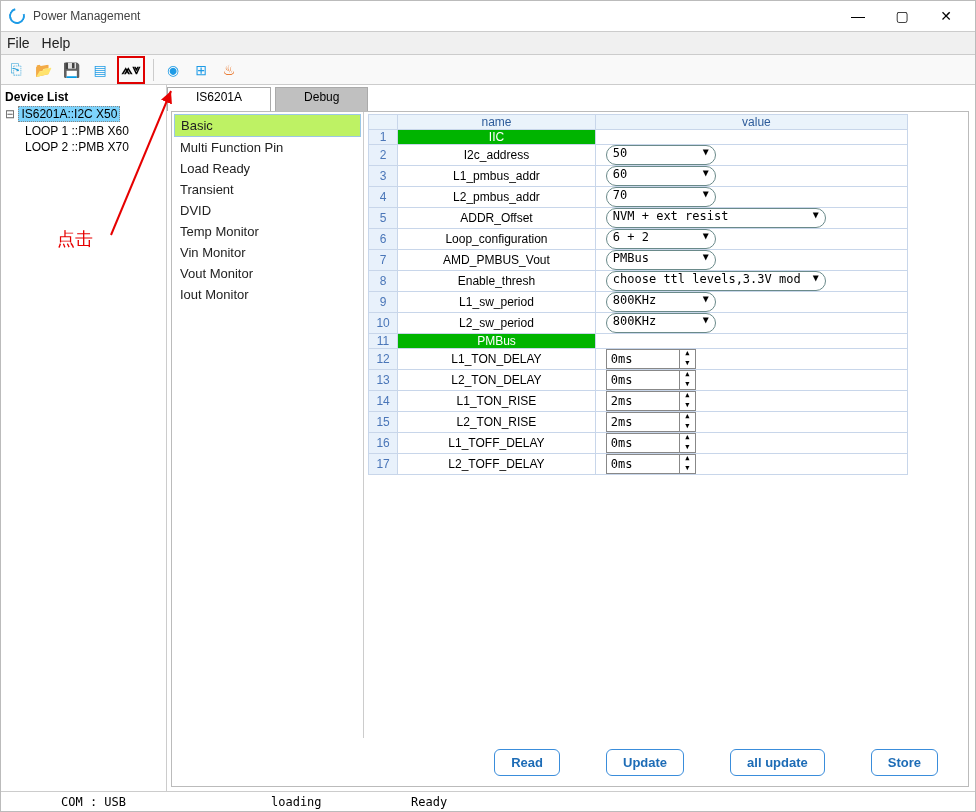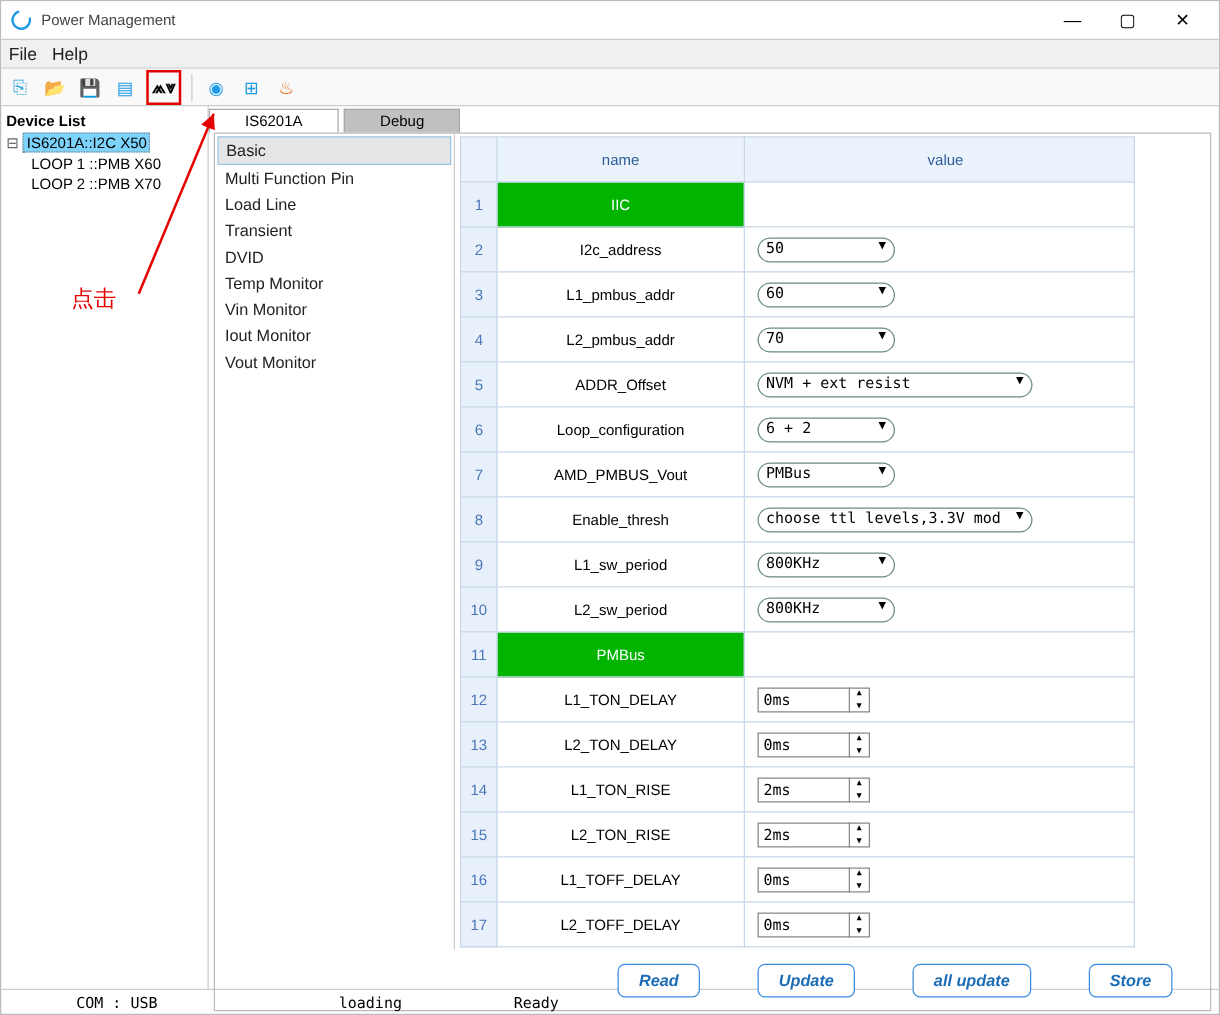--- a/index.html
+++ b/index.html
@@ -120,36 +120,36 @@
     border-right: 1px solid #ccc;
     padding:2px;
   }
   .cat-item {
     padding: 3px 6px;
     cursor:pointer;
     font-size:13px;
     color:#222;
   }
   .cat-item.sel {
-    background:#e5e5e5;
+    background:#bef264;
     border:1px solid #9cc7e6;
   }
   .grid-wrap {
     flex:1;
     padding:2px 2px 2px 4px;
     overflow:auto;
   }
   table.param {
     border-collapse:collapse;
     width: 540px;
   }
   table.param th, table.param td {
     border:1px solid #c8d6ea;
     padding:0;
-    height:36px;
+    height:15px;
   }
   table.param th {
     background:#eaf3fb;
     color:#2e5c9a;
     font-weight:normal;
     text-align:center;
   }
   .rownum {
     width:28px;
     background:#e8f1fb;
@@ -199,21 +199,20 @@
   }
   .act-btn {
     border:1.5px solid #3a8ddb;
     border-radius:6px;
     padding:5px 16px;
     color:#1d6cb6;
     font-size:13px;
     font-weight:bold;
     background:#fff;
     cursor:pointer;
-    font-style:italic;
   }
   
   .statusbar {
     height:20px;
     border-top:1px solid #ccc;
     display:flex;
     align-items:center;
     font-family: "SimSun", monospace;
     font-size:12px;
   }
@@ -277,27 +276,27 @@
     <div class="tabs">
       <div class="tab">IS6201A</div>
       <div class="tab active">Debug</div>
     </div>
     <div class="content-box">
       <div class="columns-row">
 
         <div class="catlist" id="catlist">
             <div class="cat-item sel">Basic</div>
             <div class="cat-item">Multi Function Pin</div>
-            <div class="cat-item">Load Line</div>
+            <div class="cat-item">Load Ready</div>
             <div class="cat-item">Transient</div>
             <div class="cat-item">DVID</div>
             <div class="cat-item">Temp Monitor</div>
             <div class="cat-item">Vin Monitor</div>
+            <div class="cat-item">Vout Monitor</div>
             <div class="cat-item">Iout Monitor</div>
-            <div class="cat-item">Vout Monitor</div>
           </div>
 
         <div class="grid-wrap">
           <table class="param">
             <thead>
               <tr>
                 <th class="rownum"></th>
                 <th class="namecol">name</th>
                 <th class="valcol">value</th>
               </tr>

